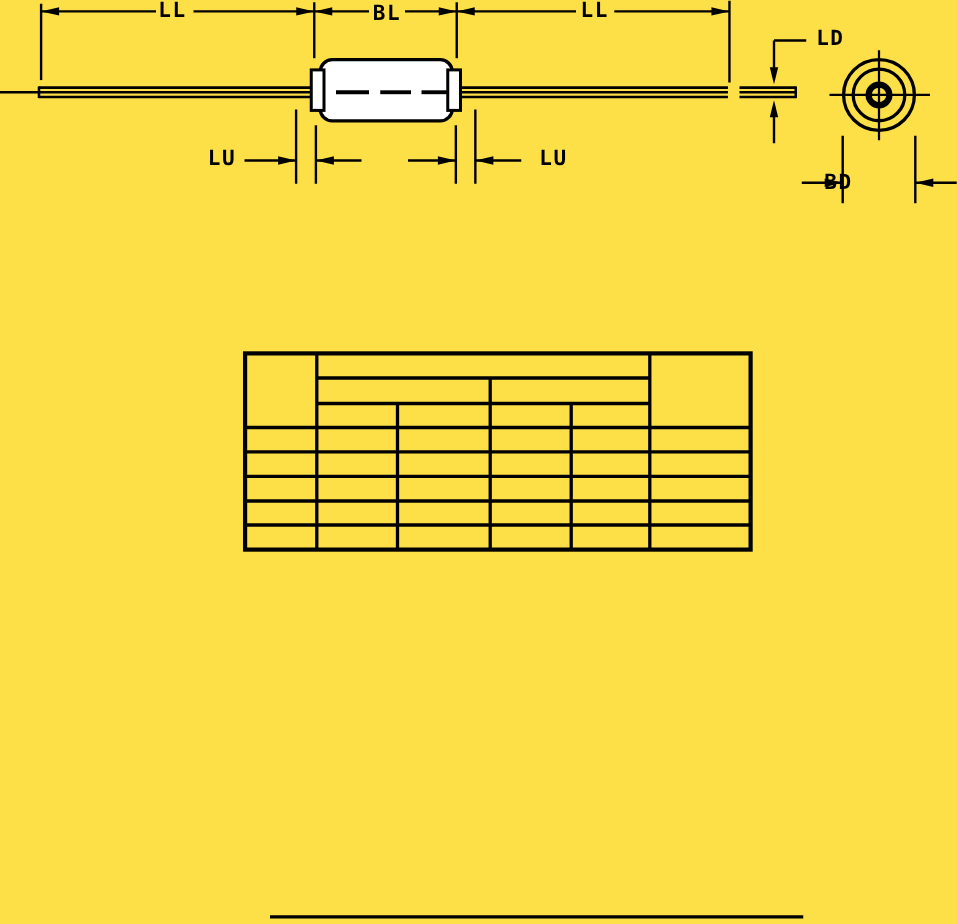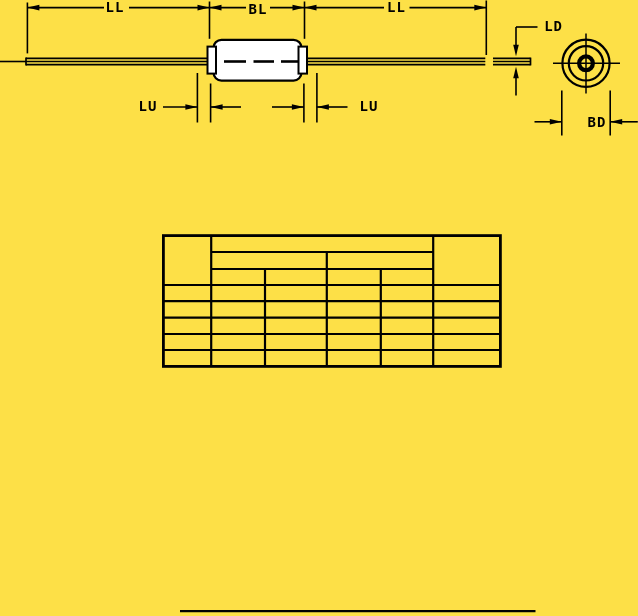--- a/index.html
+++ b/index.html
@@ -170,15 +170,15 @@
       <line x1="180" y1="611.2" x2="535.5" y2="611.2" stroke-width="2.2"></line>
     </g>
   </svg>
 
   <span class="dim-label" style="left:102px;  top:0.5px;">LL</span>
   <span class="dim-label" style="left:245px;  top:3px;">BL</span>
   <span class="dim-label" style="left:383.5px;top:0.5px;">LL</span>
   <span class="dim-label" style="left:135px;  top:99.5px;">LU</span>
   <span class="dim-label" style="left:356px;  top:99.5px;">LU</span>
   <span class="dim-label" style="left:537px;  top:20px;text-align:right;">LD</span>
-  <span class="dim-label" style="left:584px;  top:115.5px;">BD</span>
+  <span class="dim-label" style="left:546px;  top:115.5px;">BD</span>
 
 </div>
 
 </body></html>

